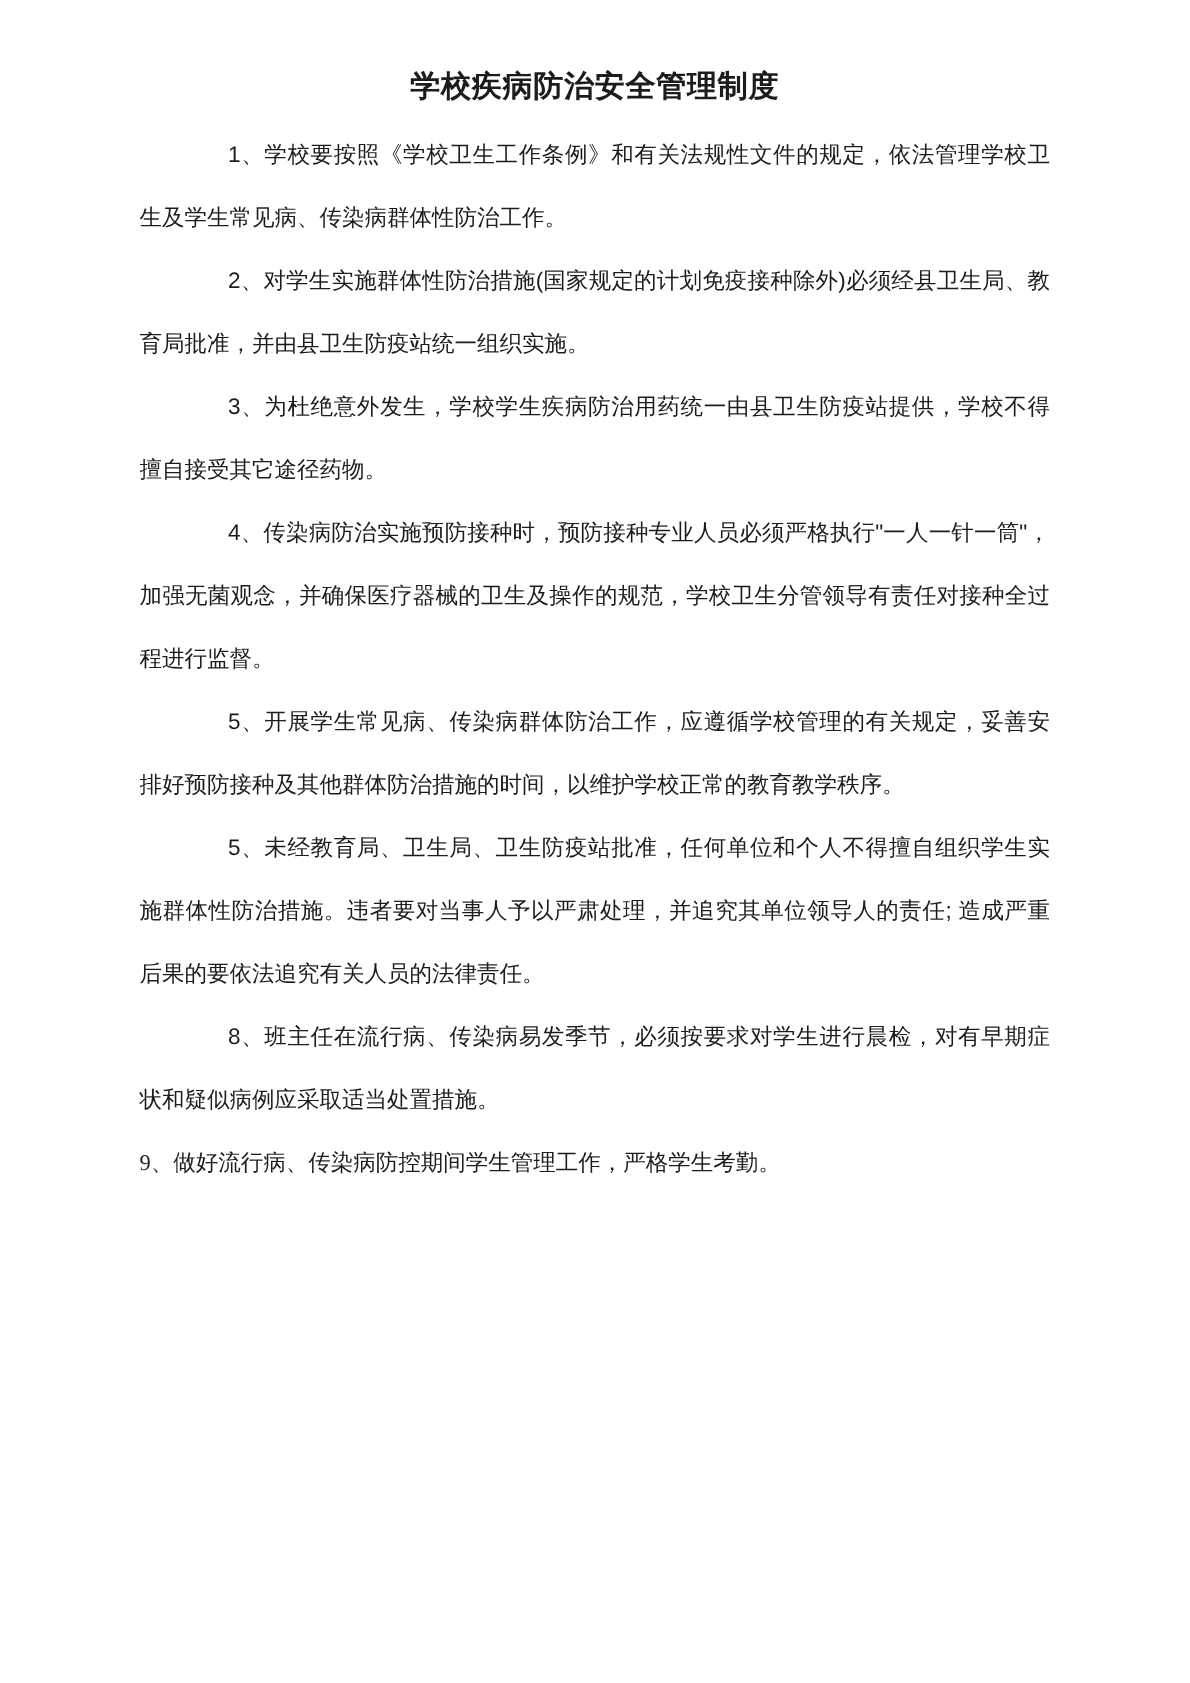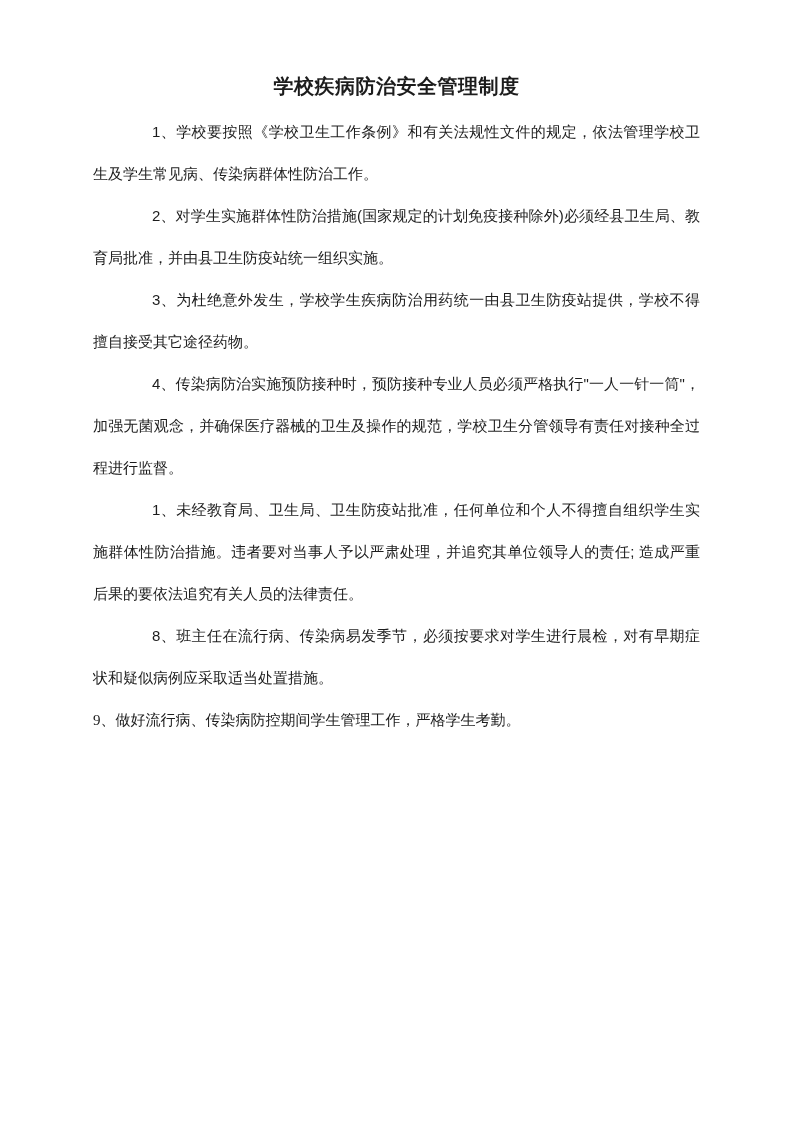--- a/index.html
+++ b/index.html
@@ -11,21 +11,21 @@
     width: 793px;
     height: 1122px;
     overflow: hidden;
     font-family: "Liberation Sans", "DejaVu Sans", sans-serif;
     color: #1c1c1c;
   }
   .page {
     box-sizing: border-box;
     width: 793px;
     height: 1122px;
-    padding: 65px 93px 0 93px;
+    padding: 37px 93px 0 93px;
     background: #ffffff;
   }
   .doc-title {
     margin: 0 0 4px 0;
     font-size: 20px;
     line-height: 42px;
     font-weight: bold;
     text-align: center;
     letter-spacing: 0.5px;
     color: #1c1c1c;
@@ -51,17 +51,18 @@
 </head>
 <body>
 
 <div class="page">
   <h1 class="doc-title">学校疾病防治安全管理制度</h1>
   <div class="doc-body">
     <p class="para">1、学校要按照《学校卫生工作条例》和有关法规性文件的规定，依法管理学校卫生及学生常见病、传染病群体性防治工作。</p>
     <p class="para">2、对学生实施群体性防治措施(国家规定的计划免疫接种除外)必须经县卫生局、教育局批准，并由县卫生防疫站统一组织实施。</p>
     <p class="para">3、为杜绝意外发生，学校学生疾病防治用药统一由县卫生防疫站提供，学校不得擅自接受其它途径药物。</p>
     <p class="para">4、传染病防治实施预防接种时，预防接种专业人员必须严格执行"一人一针一筒"，加强无菌观念，并确保医疗器械的卫生及操作的规范，学校卫生分管领导有责任对接种全过程进行监督。</p>
-    <p class="para">1、未经教育局、卫生局、卫生防疫站批准，任何单位和个人不得擅自组织学生实施群体性防治措施。违者要对当事人予以严肃处理，并追究其单位领导人的责任; 造成严重后果的要依法追究有关人员的法律责任。</p>
+    <p class="para">5、开展学生常见病、传染病群体防治工作，应遵循学校管理的有关规定，妥善安排好预防接种及其他群体防治措施的时间，以维护学校正常的教育教学秩序。</p>
+    <p class="para">5、未经教育局、卫生局、卫生防疫站批准，任何单位和个人不得擅自组织学生实施群体性防治措施。违者要对当事人予以严肃处理，并追究其单位领导人的责任; 造成严重后果的要依法追究有关人员的法律责任。</p>
     <p class="para">8、班主任在流行病、传染病易发季节，必须按要求对学生进行晨检，对有早期症状和疑似病例应采取适当处置措施。</p>
     <p class="para flush">9、做好流行病、传染病防控期间学生管理工作，严格学生考勤。</p>
   </div>
 </div>
 
 </body></html>

